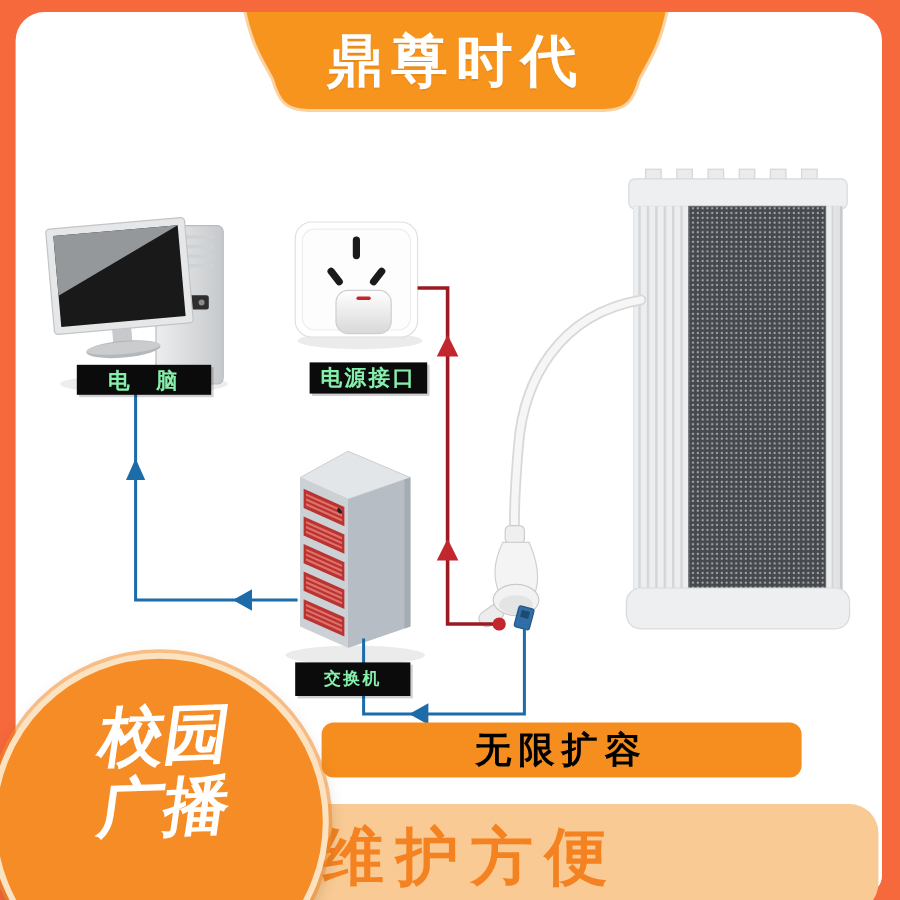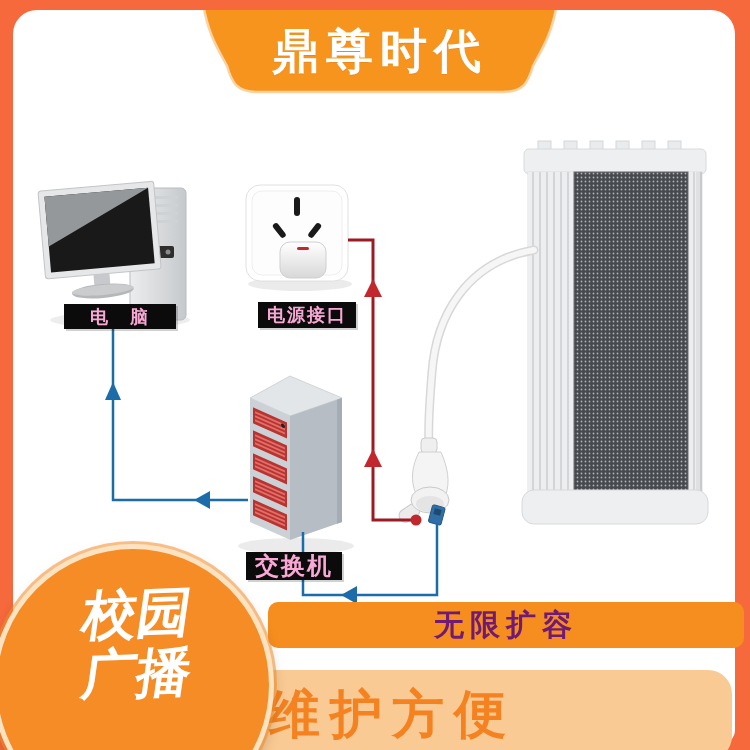--- a/index.html
+++ b/index.html
@@ -18,34 +18,34 @@
   .topstrip{left:0;top:0;width:750px;height:10px;background:var(--frame,#F5693C);}
   
   .banner-title{
     left:203px;top:14px;width:354px;height:74px;
     display:flex;align-items:center;justify-content:center;
     color:#fff;font-size:47px;font-weight:900;letter-spacing:7px;
     text-shadow:0 1px 0 rgba(0,0,0,.06);
   }
   
   .tag{
-    background:var(--label_bg,#0B0B0B);color:#f9a8d4;font-weight:700;
+    background:var(--label_bg,#0B0B0B);color:#86efac;font-weight:700;
     display:flex;align-items:center;justify-content:center;
     letter-spacing:2px;box-shadow:2px 2px 0 rgba(0,0,0,.18);
   }
   .tag.computer{left:64px;top:304px;width:112px;height:25px;font-size:18px;}
   .tag.power{left:246px;top:302px;width:98px;height:26px;font-size:18px;margin-left:12px;}
-  .tag.switch{left:246px;top:552px;width:96px;height:28px;font-size:24px;}
+  .tag.switch{left:246px;top:552px;width:96px;height:28px;font-size:14px;}
   .tag.speaker{left:577px;top:551px;width:98px;height:26px;font-size:19px;}
   
   .bar1{
-    left:268px;top:602px;width:476px;height:46px;border-radius:10px;
+    left:268px;top:602px;width:400px;height:46px;border-radius:10px;
     background:var(--bar_orange,#F68E1F);
     display:flex;align-items:center;justify-content:center;
-    color:#701a75;font-size:30px;font-weight:700;letter-spacing:6px;
+    color:#000000;font-size:30px;font-weight:700;letter-spacing:6px;
   }
   .bar2{
     left:198px;top:654px;width:534px;height:90px;border-radius:24px;
     background:var(--bar_peach,#F9CA93);
     display:flex;align-items:center;justify-content:flex-start;
     padding-left:70px;
     color:var(--text_orange,#F58220);font-size:52px;font-weight:900;letter-spacing:10px;margin-top:16px;
   }
   
   .circle{

